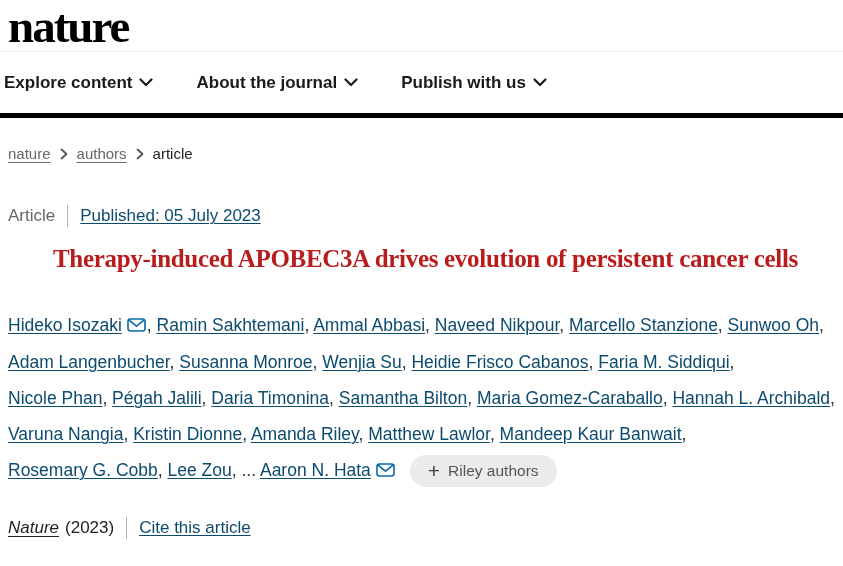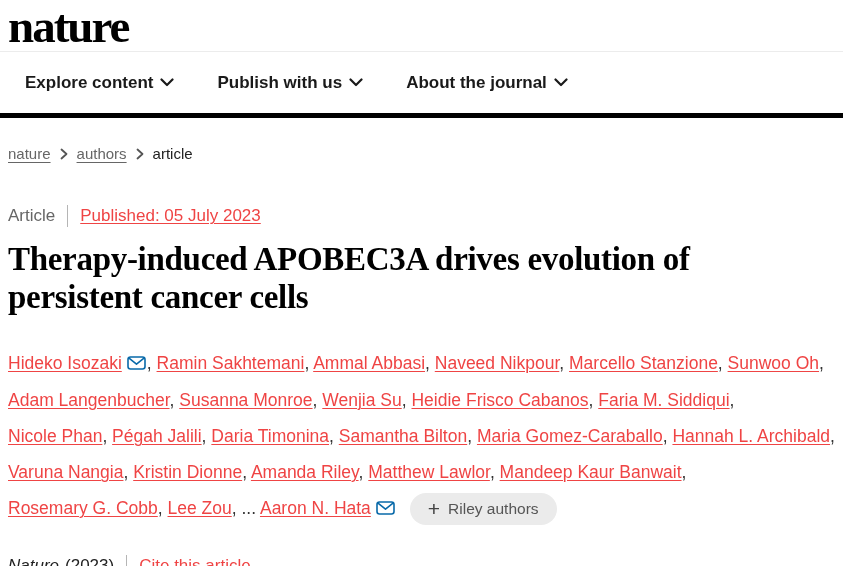--- a/index.html
+++ b/index.html
@@ -11,40 +11,40 @@
     color: #222222;
     overflow: hidden;
   }
   
   .logo-row { padding: 3px 8px 0 8px; height: 52px; border-bottom: 1px solid #ececec; }
   .logo {
     font-family: "Liberation Serif", "DejaVu Serif", serif;
     font-weight: 700; font-size: 47px; line-height: 47px;
     letter-spacing: -2px; color: #000; text-decoration: none; display: inline-block;
   }
-  .nav-row { display: flex; align-items: center; gap: 43px; height: 61px; padding: 0 25px; }
+  .nav-row { display: flex; align-items: center; gap: 43px; height: 61px; padding: 0 4px; }
   .nav-item {
     display: inline-flex; align-items: center; gap: 7px;
     font-weight: 700; font-size: 17px; color: #1a1a1a;
     text-decoration: none; cursor: pointer;
   }
   .black-bar { height: 5px; background: #000; }
   
   main { padding: 0 8px; }
   .breadcrumb { margin-top: 27px; display: flex; align-items: center; gap: 9px; font-size: 15px; }
   .breadcrumb a { color: #666666; text-decoration: underline; text-underline-offset: 3px; }
   .breadcrumb .current { color: #222222; }
   .meta-row { margin-top: 43px; display: flex; align-items: center; font-size: 17px; }
   .meta-type { color: #666666; }
   .vdivider { width: 1px; height: 22px; background: #b5b5b5; margin: 0 12px; }
-  .blue-link { color: #ef4444; text-underline-offset: 2px; text-decoration-thickness: 1px; }
+  .blue-link { color: #0c4a6e; text-underline-offset: 2px; text-decoration-thickness: 1px; }
   h1.title {
     font-family: "Liberation Serif", "DejaVu Serif", serif;
-    font-weight: 700; font-size: 33px; line-height: 38px;
-    color: #000000; margin: 13px 0 0 0; max-width: 790px; letter-spacing: -0.3px;
+    font-weight: 700; font-size: 25px; line-height: 38px;
+    color: #b91c1c; margin: 13px 0 0 0; max-width: 790px; letter-spacing: -0.3px; text-align: right;
   }
   .authors { margin-top: 29px; font-size: 17.5px; line-height: 36px; color: #333; max-width: 830px; }
   .authors a { white-space: nowrap; }
   .env-icon { display: inline-block; vertical-align: -1px; margin: 0 1px 0 5px; }
   .show-authors-btn {
     display: inline-flex; align-items: center; gap: 8px;
     background: #ebebeb; border: none; border-radius: 22px;
     padding: 7px 18px; margin-left: 14px;
     font-family: inherit; font-size: 15.5px; color: #555555; cursor: pointer;
     vertical-align: middle;
@@ -63,27 +63,27 @@
     <a class="logo" href="#">nature</a>
   </div>
   <nav class="nav-row" id="main-nav">
       <a class="nav-item" href="#">
         <span>Explore content</span>
         <svg width="14" height="9" viewBox="0 0 14 9">
           <polyline points="1.5,1.5 7,7 12.5,1.5" fill="none" stroke="#1a1a1a" stroke-width="2.2" stroke-linecap="round" stroke-linejoin="round"></polyline>
         </svg>
       </a>
       <a class="nav-item" href="#">
-        <span>Publish with us</span>
+        <span>About the journal</span>
         <svg width="14" height="9" viewBox="0 0 14 9">
           <polyline points="1.5,1.5 7,7 12.5,1.5" fill="none" stroke="#1a1a1a" stroke-width="2.2" stroke-linecap="round" stroke-linejoin="round"></polyline>
         </svg>
       </a>
       <a class="nav-item" href="#">
-        <span>About the journal</span>
+        <span>Publish with us</span>
         <svg width="14" height="9" viewBox="0 0 14 9">
           <polyline points="1.5,1.5 7,7 12.5,1.5" fill="none" stroke="#1a1a1a" stroke-width="2.2" stroke-linecap="round" stroke-linejoin="round"></polyline>
         </svg>
       </a>
     </nav>
   <div class="black-bar"></div>
 </header>
 
 <main>
   <nav class="breadcrumb" id="breadcrumb">

